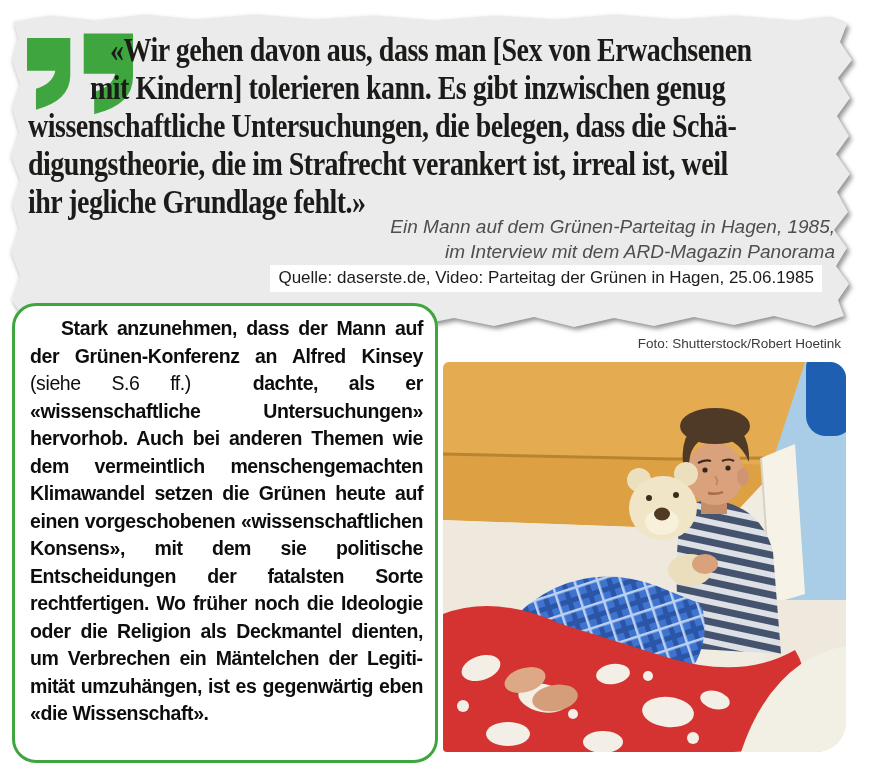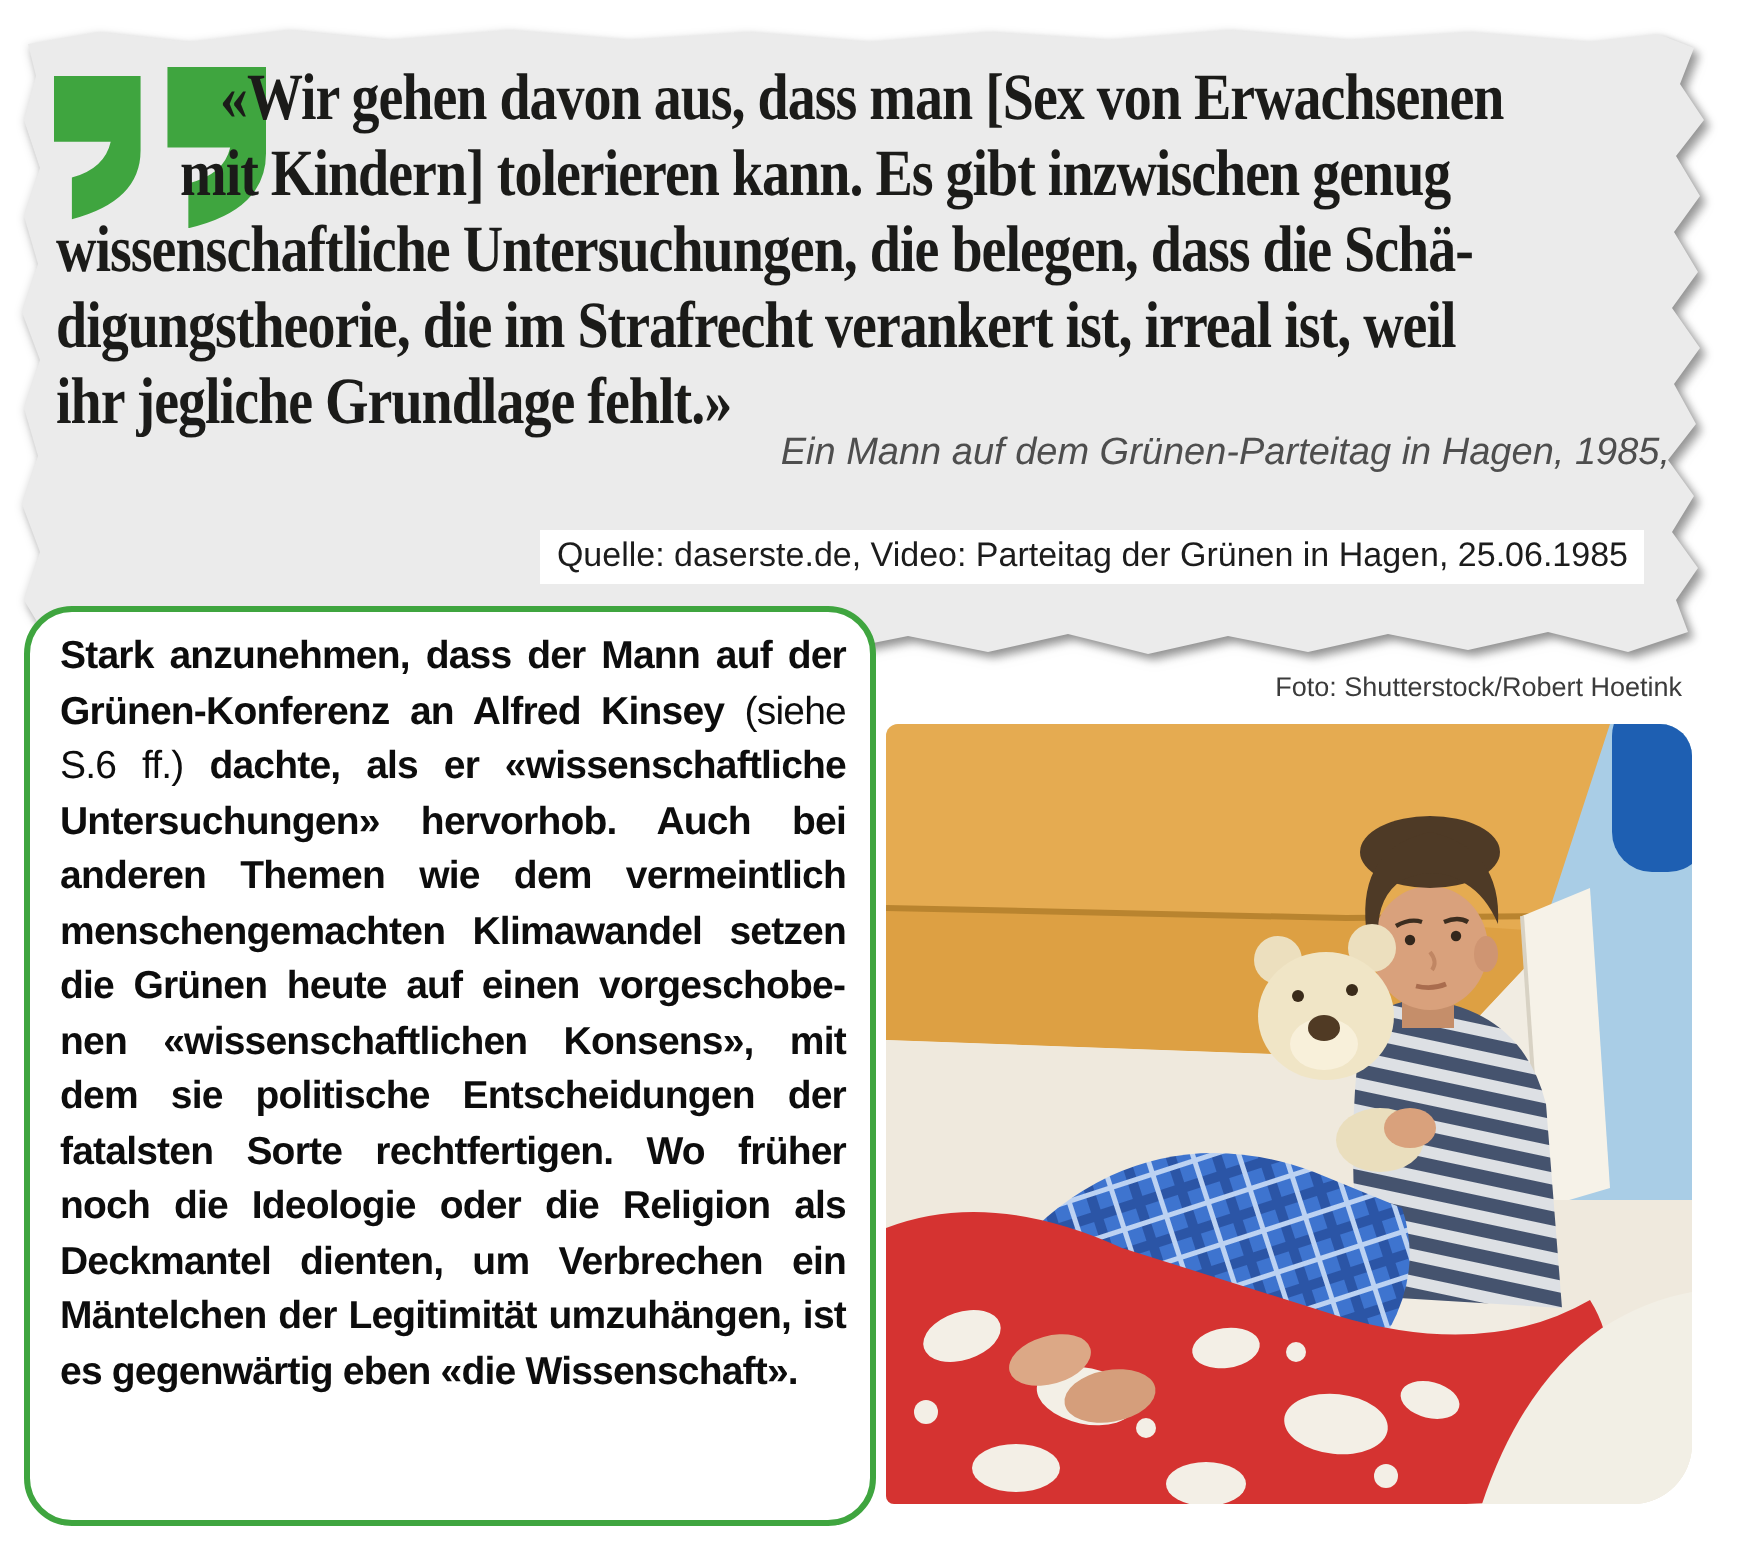--- a/index.html
+++ b/index.html
@@ -44,21 +44,21 @@
   
   .photo-credit{position:absolute;top:336px;right:30px;
     font:400 13.5px/16px "Liberation Sans",sans-serif;color:#3b3b3b;}
 
   
   .green-box{position:absolute;left:12px;top:303px;width:426px;height:460px;
     background:#fff;border:3.5px solid var(--accent-green,#3fa53f);border-radius:24px;
     padding:9px 12px 8px 15px;overflow:hidden;}
   .green-box p{font-family:"Liberation Sans",sans-serif;font-size:19.5px;line-height:27.5px;
     color:#0d0d0d;text-align:justify;letter-spacing:-.4px;hyphens:manual;}
-  .green-box .b{font-weight:700;}
+  .green-box .b{font-weight:700;margin-left:31px;}
   .green-box .r{font-weight:400;}
 
   
   .photo{position:absolute;left:443px;top:362px;width:403px;height:390px;
     border-radius:6px 16px 30px 4px;overflow:hidden;background:#f1ece2;}
   .photo svg{display:block;width:100%;height:100%;}
 </style>
 </head>
 <body>
 
@@ -71,20 +71,21 @@
           <path d="M4,8 H62 V58 Q62,92 16,104 L16,76 Q38,70 42,52 H4 Z" fill="var(--accent-green,#3fa53f)"></path>
           <path d="M80,2 H146 V60 Q146,98 94,110 L94,80 Q118,74 122,56 H80 Z" fill="var(--accent-green,#3fa53f)"></path>
         </svg>
       </div>
       <div class="qline q1">«Wir gehen davon aus, dass man [Sex von Erwachsenen</div>
       <div class="qline q2">mit Kindern] tolerieren kann. Es gibt inzwischen genug</div>
       <div class="qline q3">wissenschaftliche Untersuchungen, die belegen, dass die Schä-</div>
       <div class="qline q4">digungstheorie, die im Strafrecht verankert ist, irreal ist, weil</div>
       <div class="qline q5">ihr jegliche Grundlage fehlt.»</div>
       <div class="attr a1">Ein Mann auf dem Grünen-Parteitag in Hagen, 1985,</div>
+      <div class="attr a2">im Interview mit dem ARD-Magazin Panorama</div>
       <div class="source-bar">Quelle: daserste.de, Video: Parteitag der Grünen in Hagen, 25.06.1985</div>
     </div>
   </div>
 
   <div class="photo-credit">Foto: Shutterstock/Robert Hoetink</div>
 
   <div class="green-box">
     <p><span class="b">Stark anzunehmen, dass der Mann auf der Grünen-Konferenz an Alfred Kinsey</span><span class="r"> (siehe S.6 ff.) </span><span class="b">dachte, als er «wissenschaftliche Untersuchungen» hervorhob. Auch bei anderen Themen wie dem vermeintlich menschen­gemachten Klimawandel setzen die Grünen heute auf einen vorgeschobe­nen «wissenschaftlichen Konsens», mit dem sie politische Entscheidun­gen der fatalsten Sorte rechtfertigen. Wo früher noch die Ideologie oder die Religion als Deckmantel dienten, um Verbrechen ein Mäntelchen der Legiti­mität umzuhängen, ist es gegenwärtig eben «die Wissenschaft».</span></p>
   </div>
 

